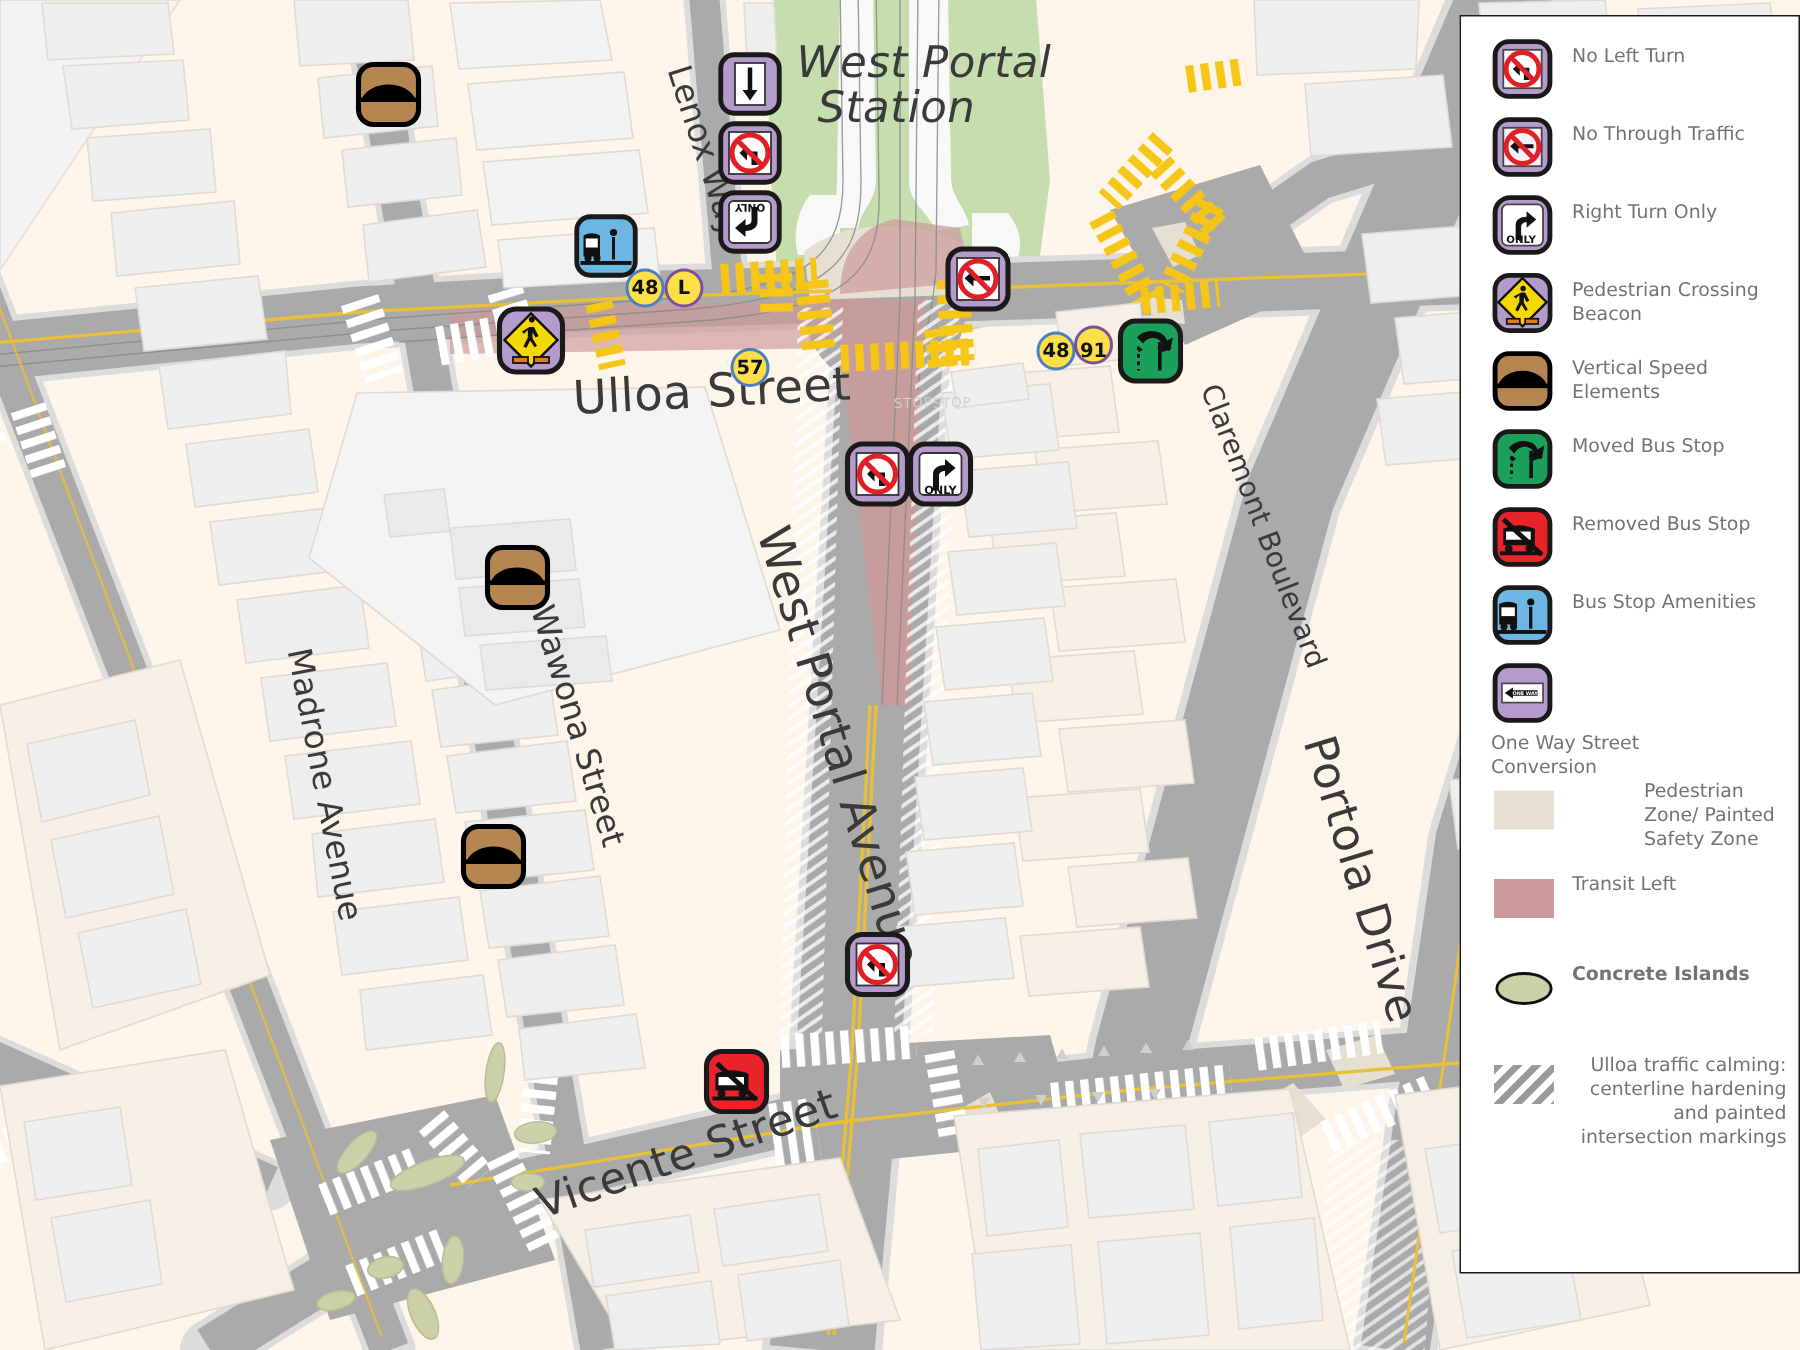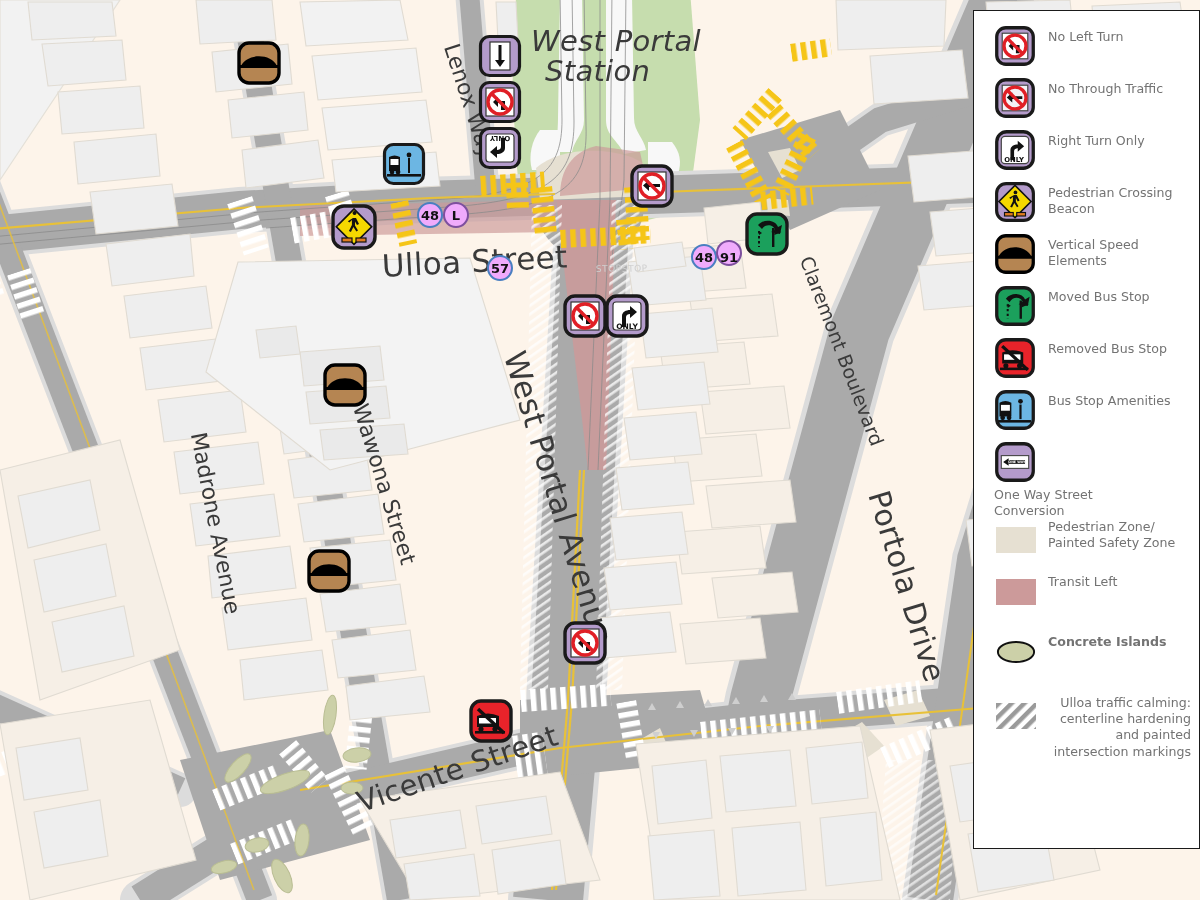--- a/index.html
+++ b/index.html
@@ -25,26 +25,25 @@
     pointer-events:none;
     font-weight:400;
   }
   .lbl-big { font-size:30px; letter-spacing:0.3px; }
   .lbl-mid { font-size:22px; }
 
   
   .badge {
     position:absolute;
     width:26px; height:26px; border-radius:50%;
-    background:#f0abfc;
+    background:#fde047;
     display:flex; align-items:center; justify-content:center;
     font-family:"DejaVu Sans", sans-serif;
     font-size:13px; font-weight:700; color:#111;
     line-height:1;
-    margin-top:23px;
   }
   .badge.blue { border:2.2px solid #4a7fc1; }
   .badge.purple { border:2.2px solid #7d4f9e; }
 
   
   .marker { position:absolute; }
   .marker svg { display:block; }
 
   
   #legend {
@@ -777,21 +776,21 @@
             <text x="25" y="24.6" font-family="DejaVu Sans" font-size="3.6" font-weight="700" text-anchor="middle" fill="#fff">ONE WAY</text>
           </svg>
         </span>
         <span class="legend-text">One Way Street Conversion</span>
       </div>
 
       <div class="legend-row" style="padding-left:22px;">
         <span class="legend-swatch" style="width:40px;">
           <span class="sw-rect" style="background:#e6e0d2; width:40px; height:26px; display:block;"></span>
         </span>
-        <span class="legend-text" style="padding-top:0;">Pedestrian Zone/ Painted Safety Zone</span>
+        <span class="legend-text" style="padding-top:0;margin-left:48px;">Pedestrian Zone/ Painted Safety Zone</span>
       </div>
 
       <div class="legend-row" style="padding-left:22px; margin-bottom:18px;">
         <span class="legend-swatch" style="width:40px;">
           <span class="sw-rect" style="background:#cc9a9a; width:40px; height:26px; display:block;"></span>
         </span>
         <span class="legend-text" style="padding-top:3px;">Transit Left</span>
       </div>
 
       <div class="legend-row" style="padding-left:22px; margin-bottom:22px;">

